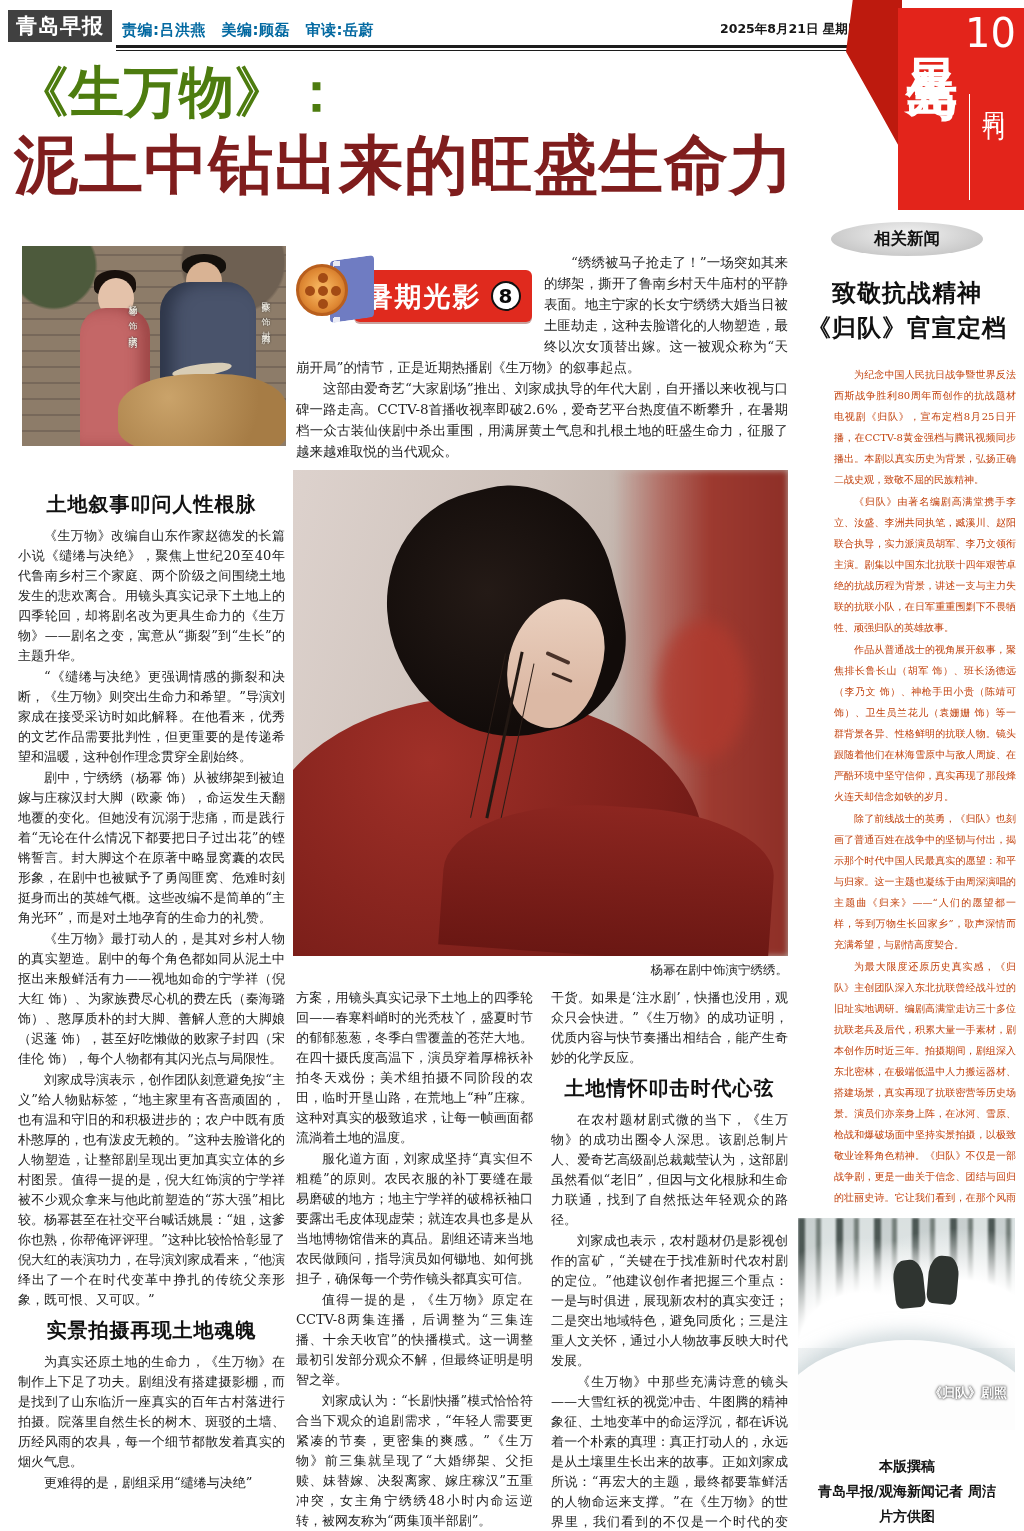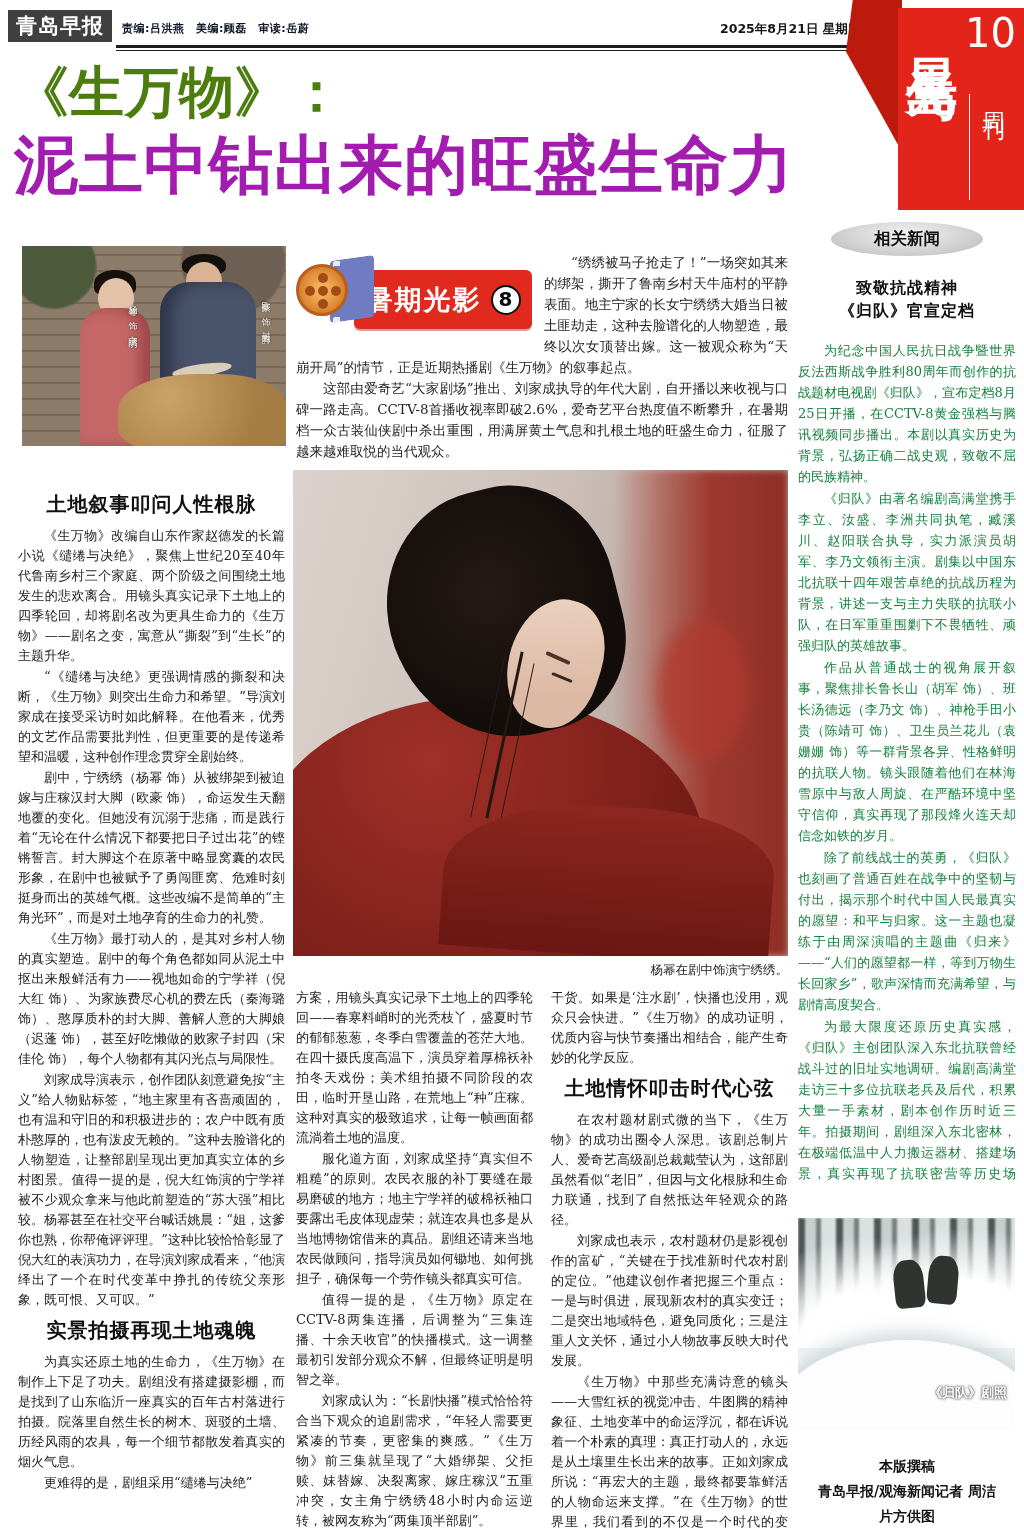--- a/index.html
+++ b/index.html
@@ -4,42 +4,42 @@
 <style>
   * { box-sizing: border-box; margin: 0; padding: 0; }
   body { background: #e8e8e8; font-family: "DejaVu Serif", serif; }
   #canvas { position: relative; width: 1024px; height: 1531px; background: #ffffff; margin: 0 auto; overflow: hidden; }
 
   
   .logo { position: absolute; left: 8px; top: 10px; width: 104px; height: 32px;
     background: #404040; color: #fff; display: flex; align-items: center; justify-content: center;
     font-family: "DejaVu Sans", sans-serif; font-weight: 900; font-size: 21px; letter-spacing: 1px; }
   .editors { position: absolute; left: 122px; top: 21px; font-family: "DejaVu Sans", sans-serif;
-    font-weight: bold; font-size: 11px; color: #0f172a; letter-spacing: .5px; }
+    font-weight: bold; font-size: 15px; color: #0369a1; letter-spacing: .5px; }
   .pubdate { position: absolute; left: 720px; top: 21px; font-family: "DejaVu Sans", sans-serif;
     font-weight: bold; font-size: 12.5px; color: #161616; }
   .rules { position: absolute; left: 116px; top: 45px; width: 772px; height: 6px;
     border-top: 3px solid #1c1c1c; border-bottom: 1px solid #1c1c1c; }
 
   
   .ribbon { position: absolute; left: 846px; top: 0; width: 56px; height: 152px; background: #bd1a0e;
     clip-path: polygon(12% 0, 100% 0, 100% 100%, 55% 70%, 0 34%); }
   .banner { position: absolute; left: 898px; top: 8px; width: 126px; height: 202px; background: #e3241b; }
   .banner-title { position: absolute; left: 8px; top: 8px; writing-mode: vertical-rl; text-orientation: upright;
     font-family: "DejaVu Sans", sans-serif; font-weight: 900; font-size: 52px; line-height: 1; color: #fff; letter-spacing: 6px; }
   .banner-num { position: absolute; right: 8px; top: 2px; font-family: "DejaVu Sans", sans-serif;
     font-weight: 400; font-size: 40px; color: #fff; }
   .banner-edition { position: absolute; right: 14px; top: 86px; writing-mode: vertical-rl; text-orientation: upright;
     font-size: 23px; color: #fff; border-left: 1px solid #fff; padding-left: 9px; height: 106px; letter-spacing: 6px; }
 
   
   .headline-1 { position: absolute; left: 14px; top: 56px; font-family: "DejaVu Sans", sans-serif;
     font-weight: 900; font-size: 55px; color: #4d7c0f; letter-spacing: 0; }
   .headline-2 { position: absolute; left: 14px; top: 122px; font-family: "DejaVu Sans", sans-serif;
-    font-weight: 900; font-size: 64px; color: #a21caf; letter-spacing: 1px; }
+    font-weight: 900; font-size: 64px; color: #7f1d1d; letter-spacing: 1px; }
 
   
   .photo1 { position: absolute; left: 22px; top: 246px; width: 264px; height: 200px; overflow: hidden;
     background:
       radial-gradient(circle at 12% 10%, #4d5a3c 0 14%, transparent 15%),
       radial-gradient(circle at 80% 8%, #6e6052 0 18%, transparent 19%),
       repeating-linear-gradient(0deg, #8d7c69 0 14px, #77685a 14px 16px),
       repeating-linear-gradient(90deg, rgba(60,50,40,.25) 0 26px, rgba(255,255,255,.06) 26px 28px),
       #8d7c69; }
   .p1-woman { position: absolute; left: 58px; top: 62px; width: 70px; height: 140px;
@@ -68,21 +68,21 @@
   .reel { position: absolute; left: 0; top: 8px; width: 52px; height: 52px; border-radius: 50%;
     background: radial-gradient(circle at 50% 50%, #f3b05a 0 18%, #e08a35 60%, #b95f1d);
     border: 3px solid #b95f1d; z-index: 2; }
   .reel::before { content: ""; position: absolute; left: 19px; top: 19px; width: 10px; height: 10px;
     border-radius: 50%; background: #a34b14;
     box-shadow: 0 -13px 0 #a34b14, 0 13px 0 #a34b14, -13px 0 0 #a34b14, 13px 0 0 #a34b14; }
   .film-strip { position: absolute; left: 34px; top: 2px; width: 44px; height: 62px; background: #6f7cc2;
     transform: skewY(-8deg); z-index: 1; border-radius: 4px;
     background-image: repeating-linear-gradient(0deg, rgba(255,255,255,.85) 0 5px, transparent 5px 14px);
     background-size: 7px 100%; background-repeat: no-repeat; background-position: 3px 0; }
-  .badge-box { position: absolute; left: 58px; top: 14px; width: 178px; height: 59px; background: #e02a1e;
+  .badge-box { position: absolute; left: 58px; top: 14px; width: 178px; height: 52px; background: #e02a1e;
     border-radius: 6px; display: flex; align-items: center; justify-content: center; gap: 9px;
     box-shadow: 0 2px 0 rgba(120,20,10,.4); }
   .badge-label { font-family: "DejaVu Sans", sans-serif; font-weight: 900; font-size: 27px; color: #fff; letter-spacing: 2px; }
   .badge-num { width: 30px; height: 30px; border-radius: 50%; background: #fff; border: 2px solid #111;
     color: #0b0b0b; font-family: "DejaVu Sans", sans-serif; font-weight: 900; font-size: 20px;
     display: flex; align-items: center; justify-content: center; }
   .lede p.indent { text-indent: 2em; }
 
   
   .photo2 { position: absolute; left: 293px; top: 470px; width: 495px; height: 486px; overflow: hidden;
@@ -122,24 +122,24 @@
   .col p.noindent { text-indent: 0; }
   .col h3 { font-family: "DejaVu Sans", sans-serif; font-weight: 900; font-size: 20px; color: #111;
     text-align: center; letter-spacing: 1px; margin: 10px 0 12px; }
   #col1 h3:first-child { margin-top: 16px; }
 
   
   .sidebar { position: absolute; left: 798px; top: 222px; width: 218px; height: 1309px; }
   .sb-tag { width: 152px; height: 34px; margin: 0 auto; background: radial-gradient(ellipse at 50% 35%, #f2f2f2, #c2c2c2 85%);
     border-radius: 50% / 50%; display: flex; align-items: center; justify-content: center;
     font-family: "DejaVu Sans", sans-serif; font-weight: 900; font-size: 16.5px; color: #111; }
-  .sb-headline { margin-top: 20px; text-align: center; font-weight: 900; font-size: 16px; color: #101010;
+  .sb-headline { margin-top: 20px; text-align: center; font-weight: 900; font-size: 24px; color: #101010;
     line-height: 1.45; letter-spacing: 1px; }
-  .sb-body { margin-top: 18px; height: 842px; overflow: hidden; font-size: 13px; line-height: 21px;
-    color: #15803d; text-align: justify; }
+  .sb-body { margin-top: 18px; height: 842px; overflow: hidden; font-size: 10px; line-height: 21px;
+    color: #c2410c; text-align: justify; margin-left: 36px; }
   .sb-body p { text-indent: 2em; margin-bottom: 1px; }
   .photo3 { position: absolute; left: 0; top: 996px; width: 217px; height: 212px; overflow: hidden;
     background: linear-gradient(180deg, #dfe5e6 0%, #eef1f2 45%, #f8fafa 100%); }
   .p3-trees { position: absolute; left: 0; top: 0; width: 100%; height: 120px;
     background: repeating-linear-gradient(90deg, rgba(50,62,58,.85) 0 7px, rgba(130,142,138,.25) 7px 18px, rgba(72,84,78,.7) 18px 23px, rgba(210,218,216,.4) 23px 38px);
     filter: blur(1px); }
   .p3-snowcap { position: absolute; left: 0; top: 0; width: 100%; height: 130px;
     background: radial-gradient(ellipse at 30% 100%, #fff 0 30%, transparent 60%),
                 radial-gradient(ellipse at 75% 95%, #fff 0 35%, transparent 65%); }
   .p3-fig { position: absolute; width: 30px; height: 48px; background: #2f3430; border-radius: 40% 40% 20% 20%; }

